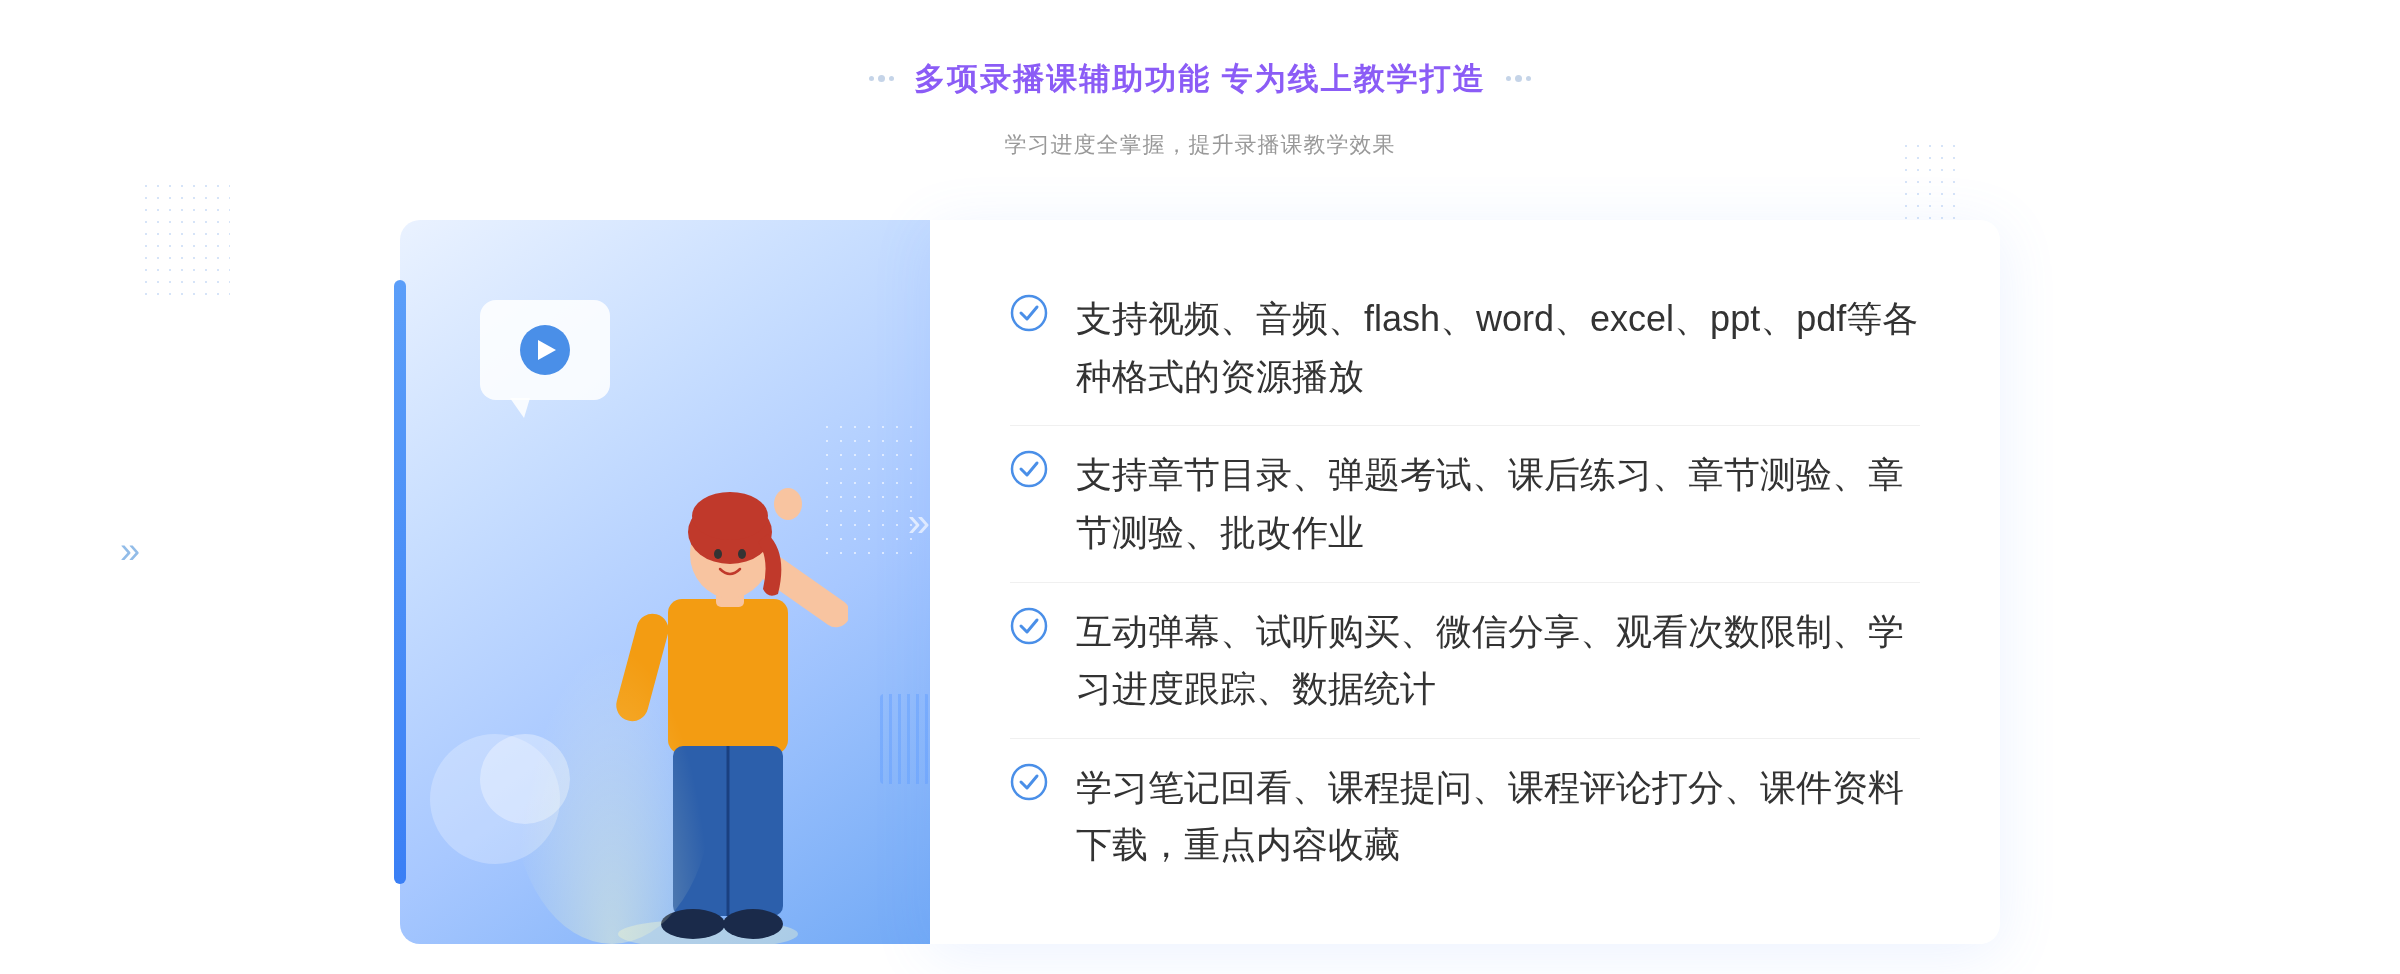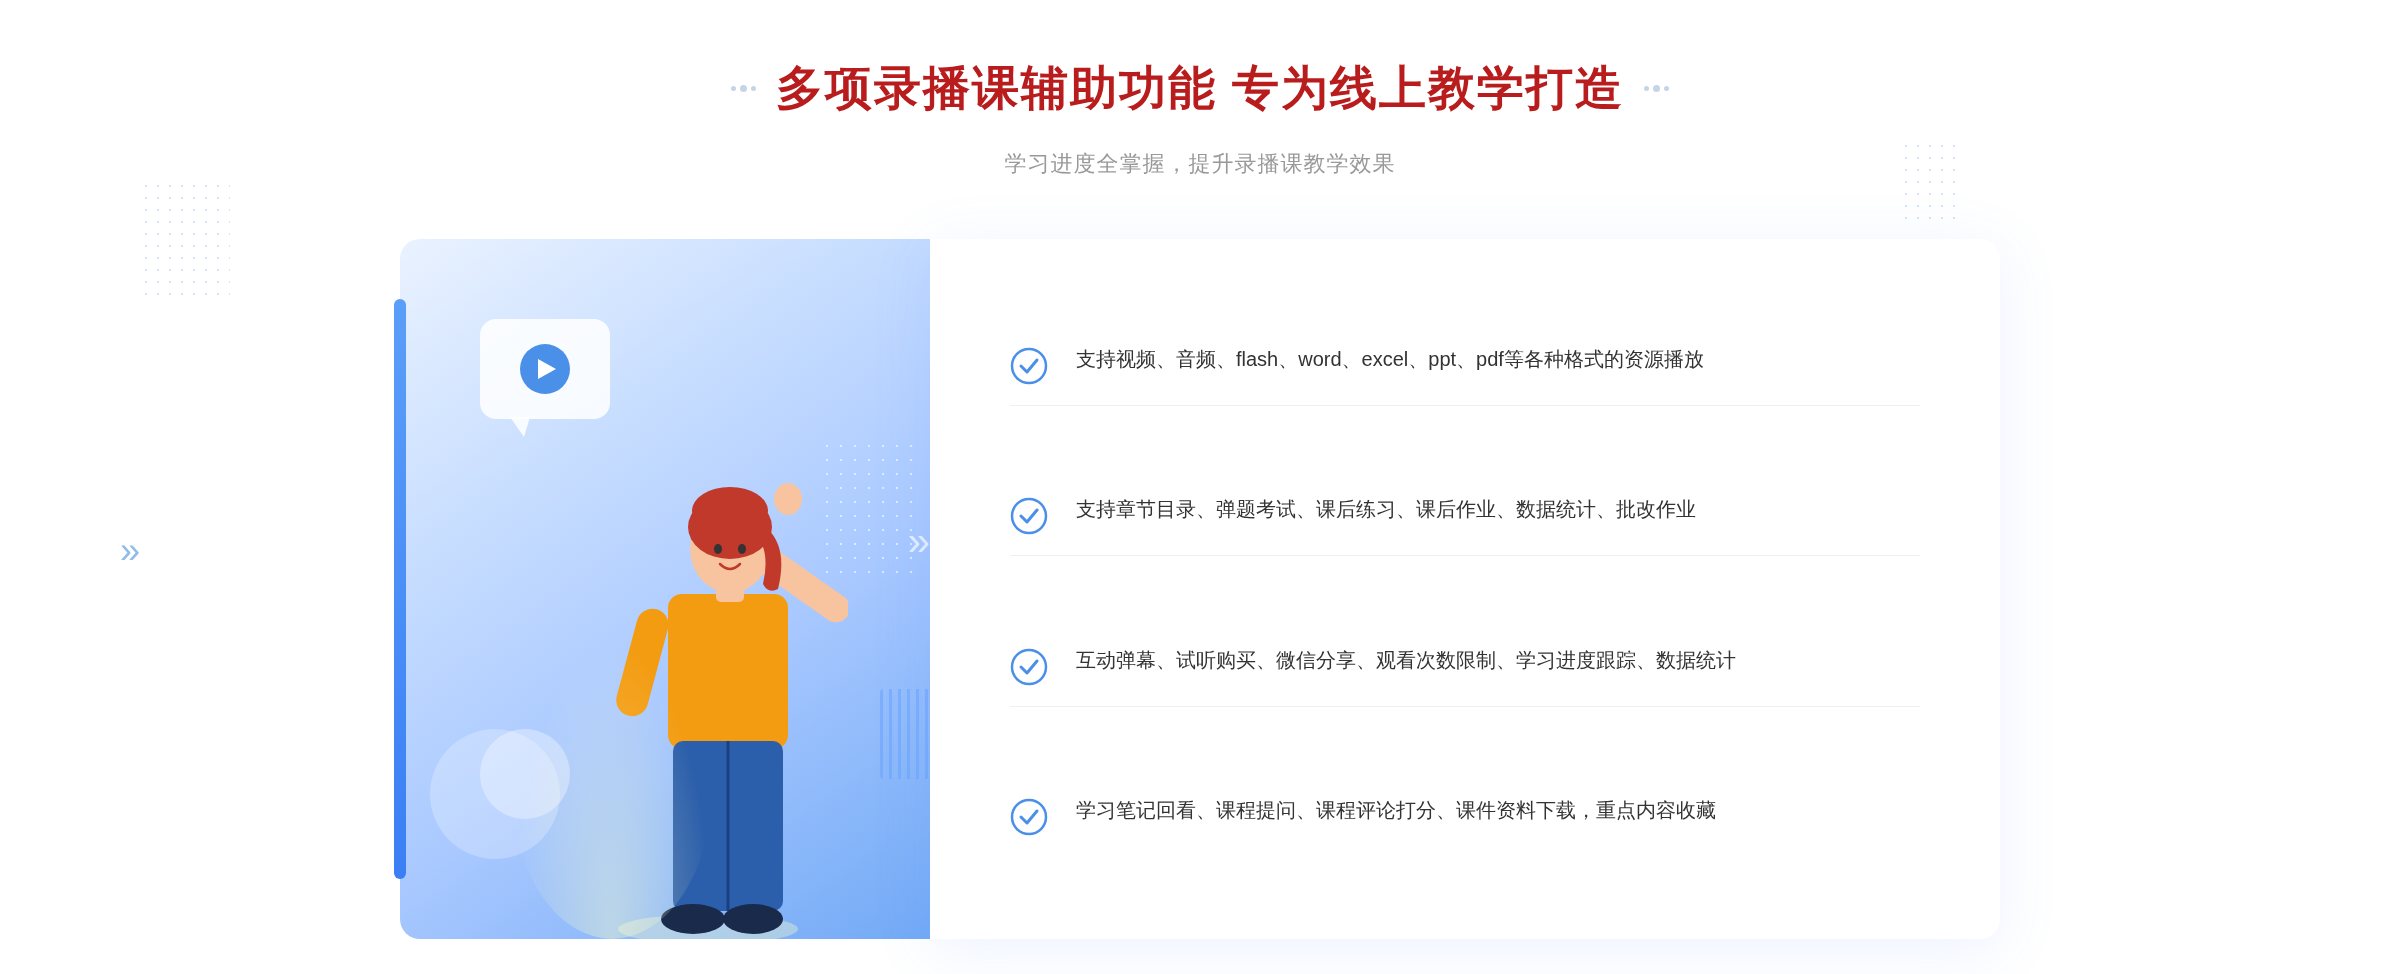--- a/index.html
+++ b/index.html
@@ -81,23 +81,23 @@
       border-radius: 50%;
       background: #c5d4e8;
       display: inline-block;
     }
     .decorator-dots span:nth-child(2) {
       width: 7px;
       height: 7px;
     }
 
     .main-title {
-      font-size: 47px;
+      font-size: 31px;
       font-weight: 700;
-      color: #b91c1c;
+      color: #8b5cf6;
       letter-spacing: 2px;
       line-height: 1.2;
       text-align: center;
     }
 
     .sub-title {
       margin-top: 33px;
       font-size: 22px;
       color: #999;
       font-weight: 400;
@@ -280,21 +280,21 @@
       flex-shrink: 0;
       margin-top: 4px;
     }
 
     .check-icon svg {
       width: 38px;
       height: 38px;
     }
 
     .feature-text {
-      font-size: 20px;
+      font-size: 36px;
       color: #333;
       line-height: 1.6;
       font-weight: 400;
     }
 
     
     .panel-accent-bar {
       position: absolute;
       left: -6px;
       top: 60px;
@@ -404,21 +404,21 @@
         <p class="feature-text">支持视频、音频、flash、word、excel、ppt、pdf等各种格式的资源播放</p>
       </div>
 
       <div class="feature-item">
         <div class="check-icon">
           <svg viewBox="0 0 38 38" xmlns="http://www.w3.org/2000/svg">
             <circle cx="19" cy="19" r="17" fill="none" stroke="#4a8fe8" stroke-width="2.5"></circle>
             <polyline points="11,19 17,25 27,13" fill="none" stroke="#4a8fe8" stroke-width="3" stroke-linecap="round" stroke-linejoin="round"></polyline>
           </svg>
         </div>
-        <p class="feature-text">支持章节目录、弹题考试、课后练习、课后作业、数据统计、批改作业</p>
+        <p class="feature-text">支持章节目录、弹题考试、课后练习、章节测验、章节测验、批改作业</p>
       </div>
 
       <div class="feature-item">
         <div class="check-icon">
           <svg viewBox="0 0 38 38" xmlns="http://www.w3.org/2000/svg">
             <circle cx="19" cy="19" r="17" fill="none" stroke="#4a8fe8" stroke-width="2.5"></circle>
             <polyline points="11,19 17,25 27,13" fill="none" stroke="#4a8fe8" stroke-width="3" stroke-linecap="round" stroke-linejoin="round"></polyline>
           </svg>
         </div>
         <p class="feature-text">互动弹幕、试听购买、微信分享、观看次数限制、学习进度跟踪、数据统计</p>

